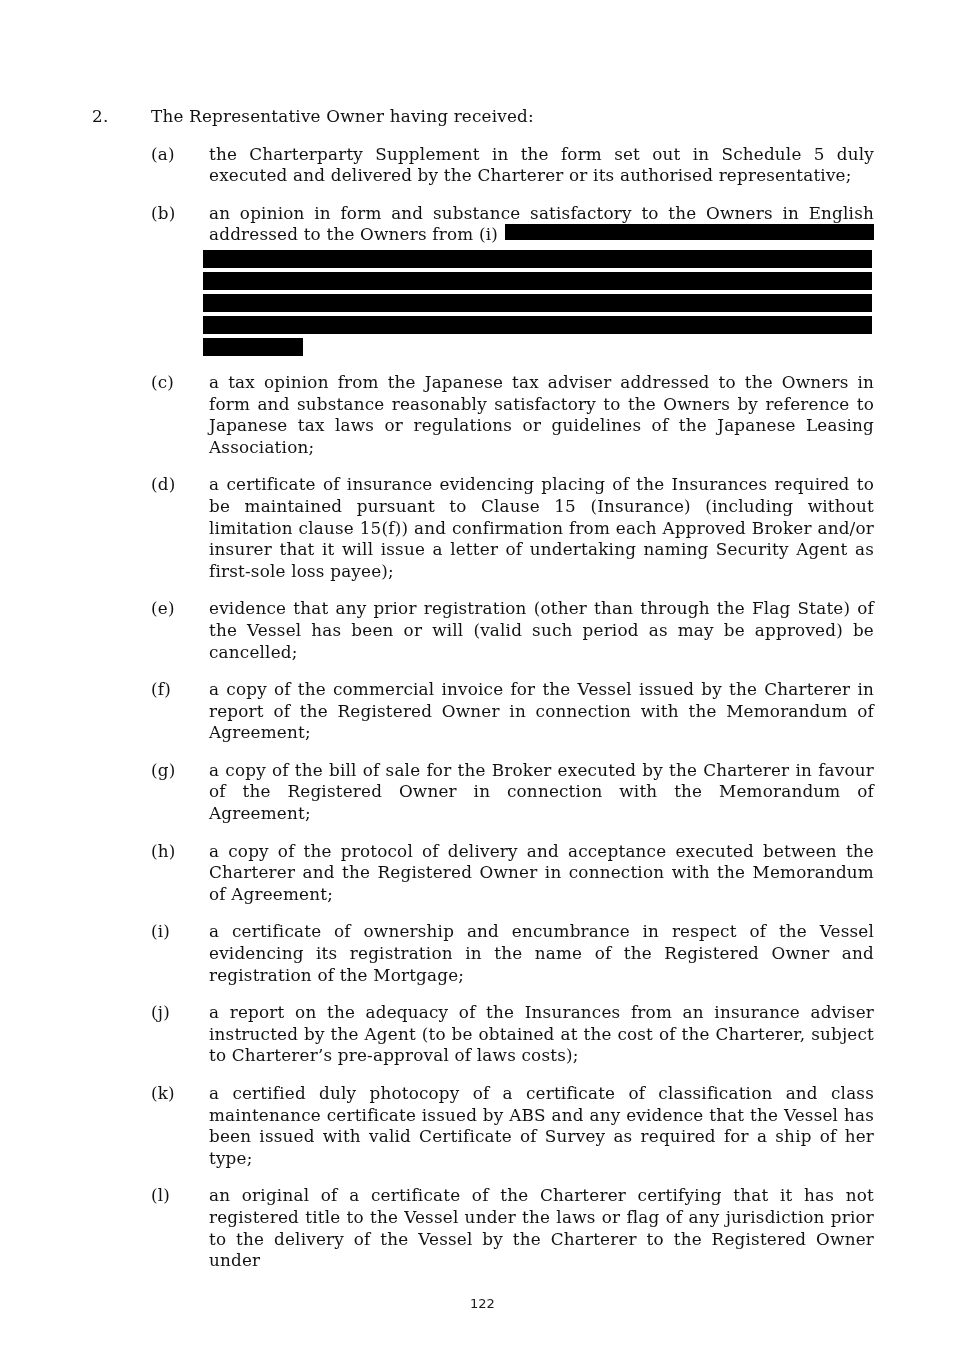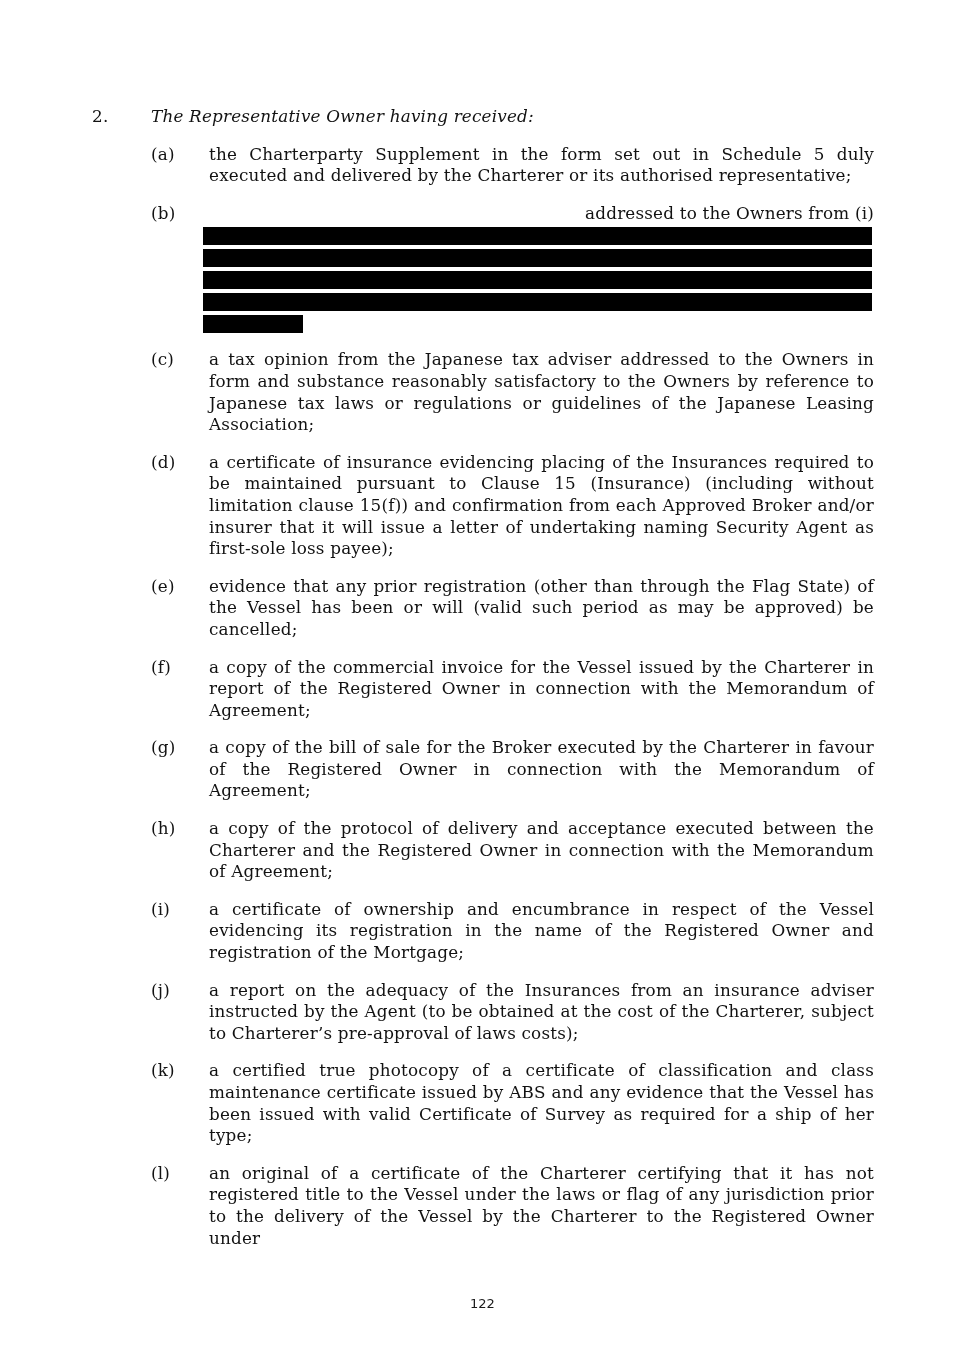--- a/index.html
+++ b/index.html
@@ -23,42 +23,39 @@
   }
   .clause-head {
     display: flex;
     margin-bottom: 16px;
   }
   .clause-num {
     flex: 0 0 59px;
   }
   .clause-intro {
     flex: 1;
-    font-style: italic;
   }
   .item {
     display: flex;
     margin-left: 59px;
     margin-bottom: 16px;
   }
   .item-label {
     flex: 0 0 58px;
   }
   .item-body {
     width: 665px;
     text-align: justify;
   }
   .jline {
     text-align: justify;
     text-align-last: justify;
   }
   .red-line {
     display: flex;
-    align-items: flex-end;
-    flex-direction: column;
   }
   .red-line .red-text {
     white-space: nowrap;
   }
   .inline-bar {
     flex: 1;
     height: 16px;
     background: #000;
     margin-left: 7px;
     margin-bottom: -1px;
@@ -97,20 +94,21 @@
   </div>
 
   <div class="item">
     <span class="item-label">(a)</span>
     <div class="item-body">the Charterparty Supplement in the form set out in Schedule 5 duly executed and delivered by the Charterer or its authorised representative;</div>
   </div>
 
   <div class="item">
     <span class="item-label">(b)</span>
     <div class="item-body">
+      <div class="jline">an opinion in form and substance satisfactory to the Owners in English</div>
       <div class="red-line">
         <span class="red-text">addressed to the Owners from (i)</span>
         <span class="inline-bar"></span>
       </div>
       <div class="bar"></div>
       <div class="bar"></div>
       <div class="bar"></div>
       <div class="bar"></div>
       <div class="bar bar-short"></div>
     </div>
@@ -151,21 +149,21 @@
     <div class="item-body">a certificate of ownership and encumbrance in respect of the Vessel evidencing its registration in the name of the Registered Owner and registration of the Mortgage;</div>
   </div>
 
   <div class="item">
     <span class="item-label">(j)</span>
     <div class="item-body">a report on the adequacy of the Insurances from an insurance adviser instructed by the Agent (to be obtained at the cost of the Charterer, subject to Charterer’s pre-approval of laws costs);</div>
   </div>
 
   <div class="item">
     <span class="item-label">(k)</span>
-    <div class="item-body">a certified true photocopy of a certificate of classification and class maintenance certificate issued by ABS and any evidence that the Vessel has been issued with valid Certificate of Survey as required for a ship of her type;</div>
+    <div class="item-body">a certified duly photocopy of a certificate of classification and class maintenance certificate issued by ABS and any evidence that the Vessel has been issued with valid Certificate of Survey as required for a ship of her type;</div>
   </div>
 
   <div class="item">
     <span class="item-label">(l)</span>
     <div class="item-body">an original of a certificate of the Charterer certifying that it has not registered title to the Vessel under the laws or flag of any jurisdiction prior to the delivery of the Vessel by the Charterer to the Registered Owner under</div>
   </div>
 
 </div>
 
 <div class="page-num">122</div>

